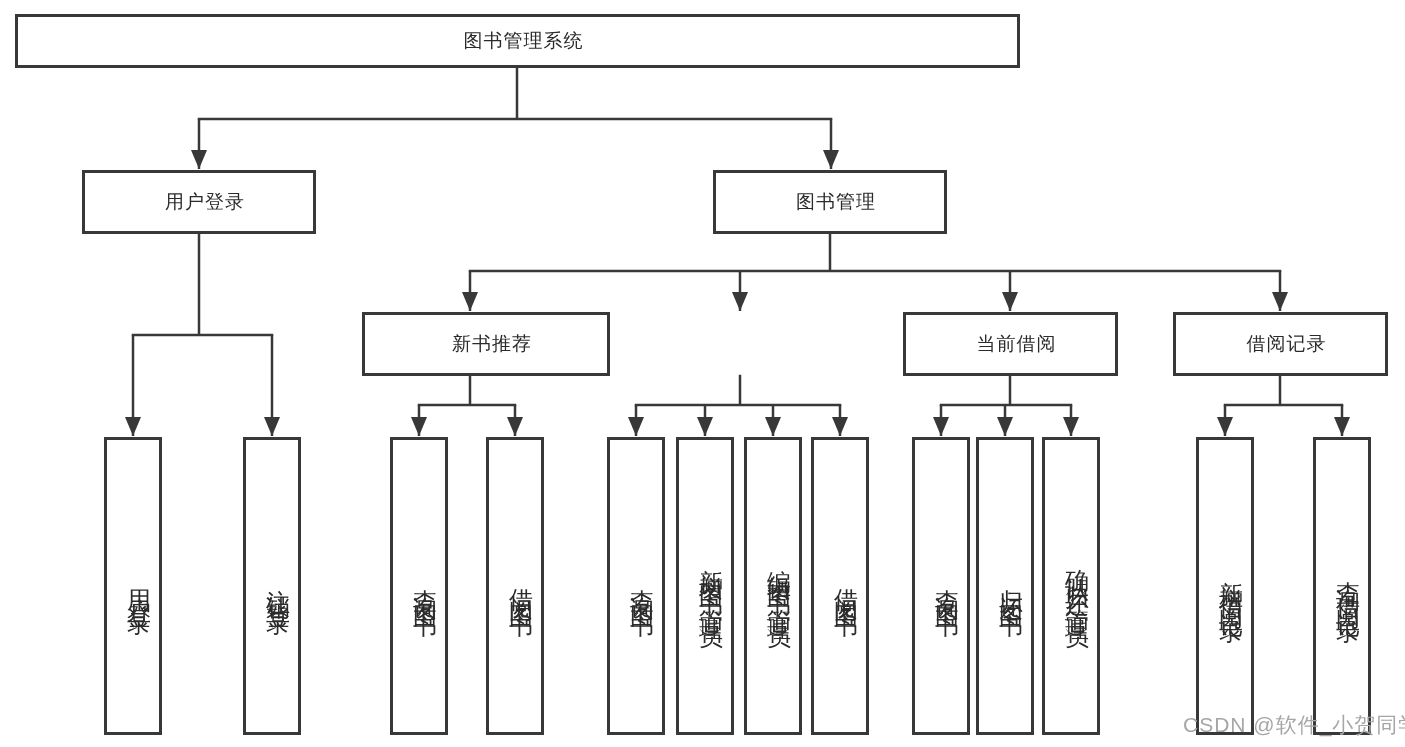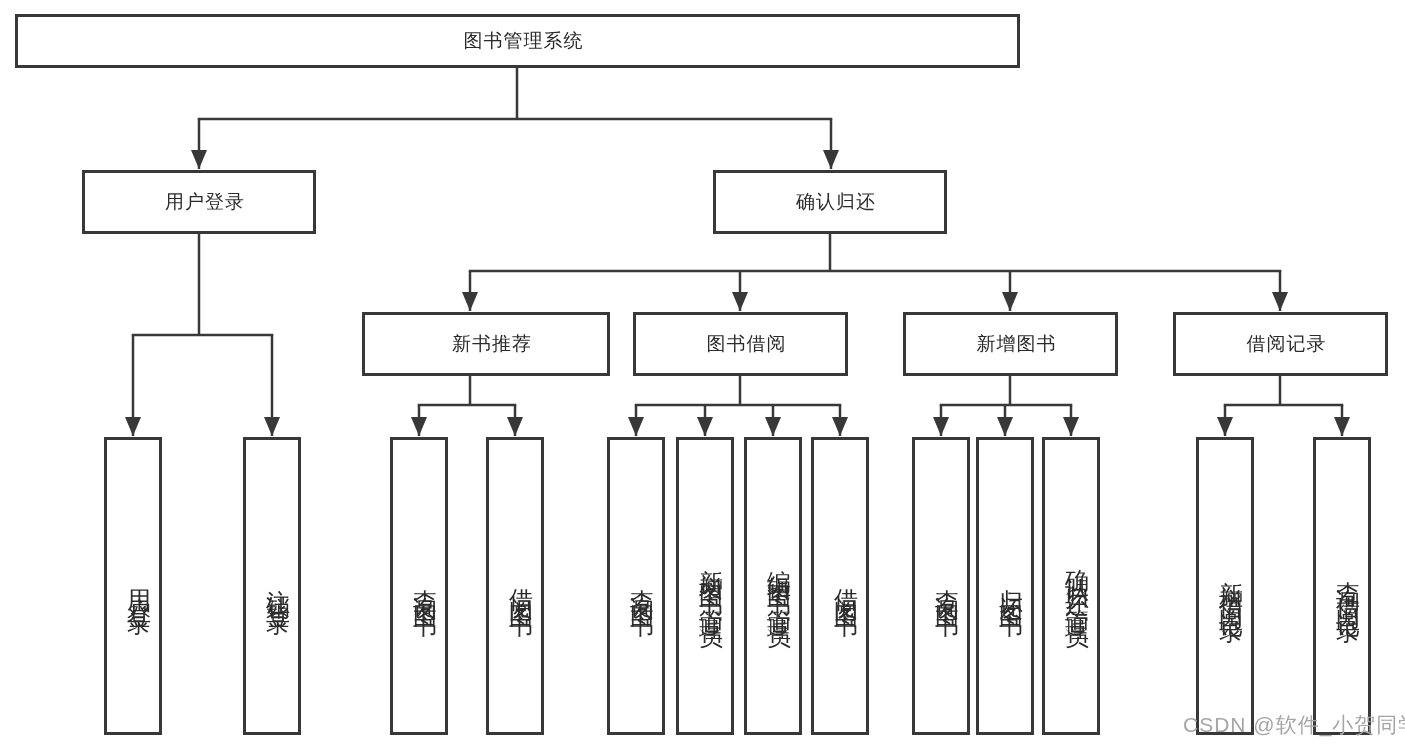--- a/index.html
+++ b/index.html
@@ -94,25 +94,24 @@
     <line x1="1071" y1="405" x2="1071" y2="436" stroke="#383838" stroke-width="2.5" marker-end="url(#ah)"></line>
 
     <path d="M1280 376 V405 M1225 405 H1342" stroke="#383838" stroke-width="2.5" fill="none" stroke-linecap="square"></path>
     <line x1="1225" y1="405" x2="1225" y2="436" stroke="#383838" stroke-width="2.5" marker-end="url(#ah)"></line>
     <line x1="1342" y1="405" x2="1342" y2="436" stroke="#383838" stroke-width="2.5" marker-end="url(#ah)"></line>
   </svg>
 
   <div class="box lvl" style="left:15px; top:14px; width:1005px; height:54px;">图书管理系统</div>
 
   <div class="box lvl" style="left:82px; top:170px; width:234px; height:64px;">用户登录</div>
-  <div class="box lvl" style="left:713px; top:170px; width:234px; height:64px;">确认归还</div>
+  <div class="box lvl" style="left:713px; top:170px; width:234px; height:64px;">图书管理</div>
 
   <div class="box lvl" style="left:362px; top:312px; width:248px; height:64px;">新书推荐</div>
-  <div class="box lvl" style="left:633px; top:312px; width:215px; height:64px;">图书借阅</div>
-  <div class="box lvl" style="left:903px; top:312px; width:215px; height:64px;">新增图书</div>
+  <div class="box lvl" style="left:903px; top:312px; width:215px; height:64px;">当前借阅</div>
   <div class="box lvl" style="left:1173px; top:312px; width:215px; height:64px;">借阅记录</div>
 
   <div class="box leaf" style="left:104px; top:437px; width:58px; height:298px;">用户登录</div>
   <div class="box leaf" style="left:243px; top:437px; width:58px; height:298px;">注销登录</div>
 
   <div class="box leaf" style="left:390px; top:437px; width:58px; height:298px;">查询图书</div>
   <div class="box leaf" style="left:486px; top:437px; width:58px; height:298px;">借阅图书</div>
 
   <div class="box leaf" style="left:607px; top:437px; width:58px; height:298px;">查询图书</div>
   <div class="box leaf" style="left:676px; top:437px; width:58px; height:298px;">新增图书（管理员）</div>

